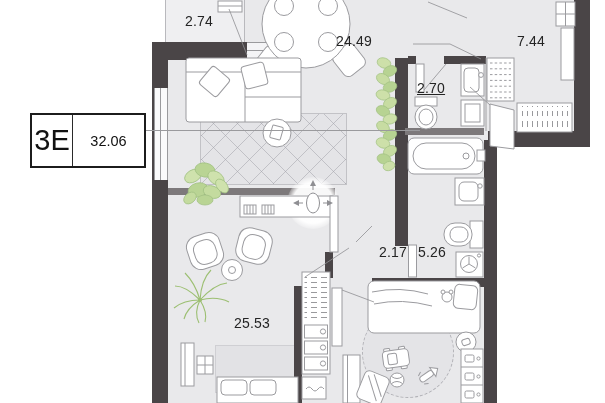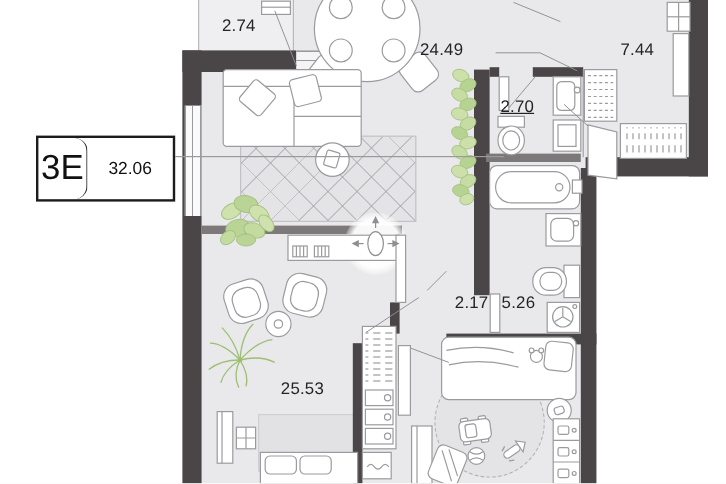--- a/index.html
+++ b/index.html
@@ -17,21 +17,21 @@
      background-image:repeating-linear-gradient(45deg,rgba(158,158,166,.5) 0 1px,transparent 1px 17px),
                       repeating-linear-gradient(-45deg,rgba(158,158,166,.5) 0 1px,transparent 1px 17px);}
   .rug-round{position:absolute;width:92px;height:92px;border-radius:50%;background:#e4e4e7;border:1.5px dashed #b3b3b8;box-sizing:border-box;}
   .rug-plain{position:absolute;background:#e2e2e5;border:1px solid #cfcfd3;}
   .area-label{position:absolute;color:#242424;font-size:14px;letter-spacing:.2px;white-space:nowrap;}
   .fx{position:absolute;left:0;top:0;pointer-events:none;}
   .leader{position:absolute;height:1px;background:#9a9a9d;}
   .unit-card{position:absolute;left:30px;top:113px;width:116px;height:55px;background:#fff;
      border:2px solid #1c1c1c;display:flex;box-sizing:border-box;}
   .unit-type{width:40px;display:flex;align-items:center;justify-content:center;
-     font-size:29px;color:#111;border-right:1.5px solid #2a2a2a;border-radius:11px;}
+     font-size:29px;color:#111;border-right:1.5px solid #2a2a2a;}
   .unit-rows{flex:1;display:flex;flex-direction:row;}
   .unit-row{flex:1;display:flex;align-items:center;justify-content:center;font-size:14.5px;color:#111;
      border-bottom:1px solid #2a2a2a;}
   .unit-row:last-child{border-bottom:none;}
   .glow{position:absolute;left:287px;top:177px;width:52px;height:52px;border-radius:50%;
      background:radial-gradient(circle,rgba(255,255,255,.95) 0 55%,rgba(255,255,255,0) 75%);}
 </style>
 </head>
 <body>
 
@@ -329,21 +329,21 @@
       <line x1="356" y1="242" x2="372" y2="226"></line>
       <line x1="342" y1="290" x2="374" y2="302"></line>
       <line x1="470" y1="87" x2="490" y2="105"></line>
       <line x1="247" y1="55" x2="229" y2="9"></line>
       <line x1="424" y1="90" x2="446" y2="64"></line>
       <line x1="486" y1="58" x2="486" y2="131"></line>
     </g>
   </svg>
 
   <div class="area-label" style="left:185px;top:13px;">2.74</div>
-  <div class="area-label" style="left:350px;top:33px;">24.49</div>
+  <div class="area-label" style="left:336px;top:33px;">24.49</div>
   <div class="area-label" style="left:517px;top:33px;text-align:center;">7.44</div>
   <div class="area-label" style="left:417px;top:80px;text-decoration:underline;">2.70</div>
   <div class="area-label" style="left:347px;top:244px;margin-left:32px;">2.17</div>
   <div class="area-label" style="left:418px;top:244px;">5.26</div>
   <div class="area-label" style="left:234px;top:315px;">25.53</div>
 
   <div class="leader" style="left:146px;top:130px;width:274px;"></div>
   <div class="unit-card">
     <div class="unit-type">3Е</div>
     <div class="unit-rows">

